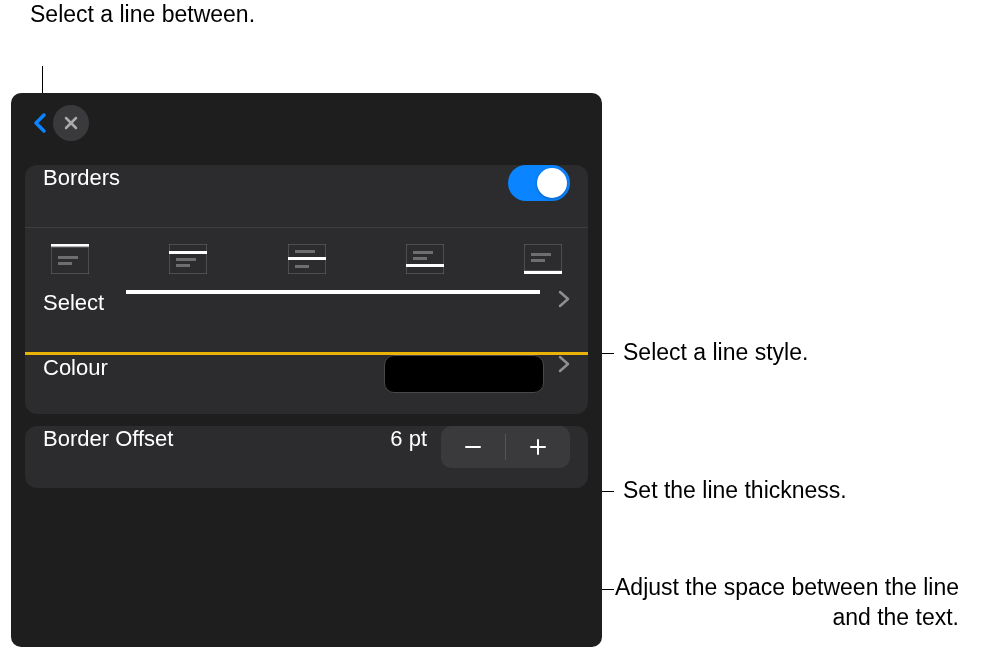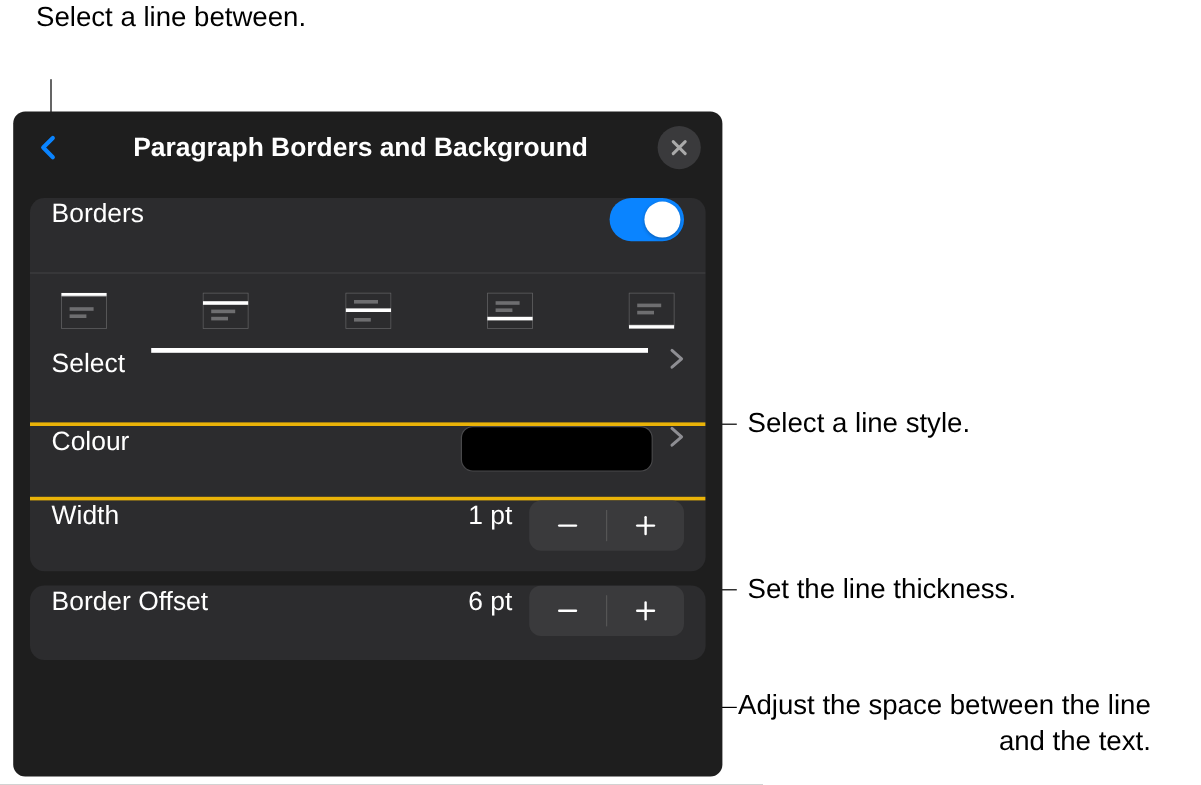--- a/index.html
+++ b/index.html
@@ -193,21 +193,20 @@
 <div class="callout" style="left:599px; top:573px; max-width:360px;text-align:right;">Adjust the space between the line and the text.</div>
 <div class="callout-line" style="left:562px; top:589px; width:52px; height:1px;"></div>
 
 <div class="panel">
   <div class="panel-header">
     <div class="back-btn">
       <svg viewBox="0 0 24 24" fill="none" stroke="#0a84ff" stroke-width="3.5" stroke-linecap="round" stroke-linejoin="round">
         <polyline points="15 4 7 12 15 20"></polyline>
       </svg>
     </div>
-    <div class="panel-title">Paragraph Borders and Background</div>
     <div class="close-btn">
       <svg viewBox="0 0 16 16" stroke-width="2.5" stroke-linecap="round">
         <line x1="3" y1="3" x2="13" y2="13"></line>
         <line x1="13" y1="3" x2="3" y2="13"></line>
       </svg>
     </div>
   </div>
 
   <div class="section">
 
@@ -270,38 +269,20 @@
     </div>
 
     <div class="row">
       <div class="row-label">Colour</div>
       <div class="color-well"></div>
       <svg class="chevron" viewBox="0 0 12 18" stroke-width="2.5" stroke-linecap="round" stroke-linejoin="round">
         <polyline points="2 2 10 9 2 16"></polyline>
       </svg>
     </div>
 
-    <div class="row">
-      <div class="row-label">Width</div>
-      <div class="value-text">1 pt</div>
-      <div class="stepper">
-        <button>
-          <svg width="20" height="20" viewBox="0 0 20 20">
-              <line x1="3" y1="10" x2="17" y2="10" stroke="#fff" stroke-width="2" stroke-linecap="round"></line>
-            </svg>
-        </button>
-        <div class="stepper-divider"></div>
-        <button>
-          <svg width="20" height="20" viewBox="0 0 20 20">
-              <line x1="3" y1="10" x2="17" y2="10" stroke="#fff" stroke-width="2" stroke-linecap="round"></line>
-              <line x1="10" y1="3" x2="10" y2="17" stroke="#fff" stroke-width="2" stroke-linecap="round"></line>
-            </svg>
-        </button>
-      </div>
-    </div>
   </div>
 
   <div class="section">
     <div class="row">
       <div class="row-label">Border Offset</div>
       <div class="value-text">6 pt</div>
       <div class="stepper">
         <button>
           <svg width="20" height="20" viewBox="0 0 20 20">
               <line x1="3" y1="10" x2="17" y2="10" stroke="#fff" stroke-width="2" stroke-linecap="round"></line>

